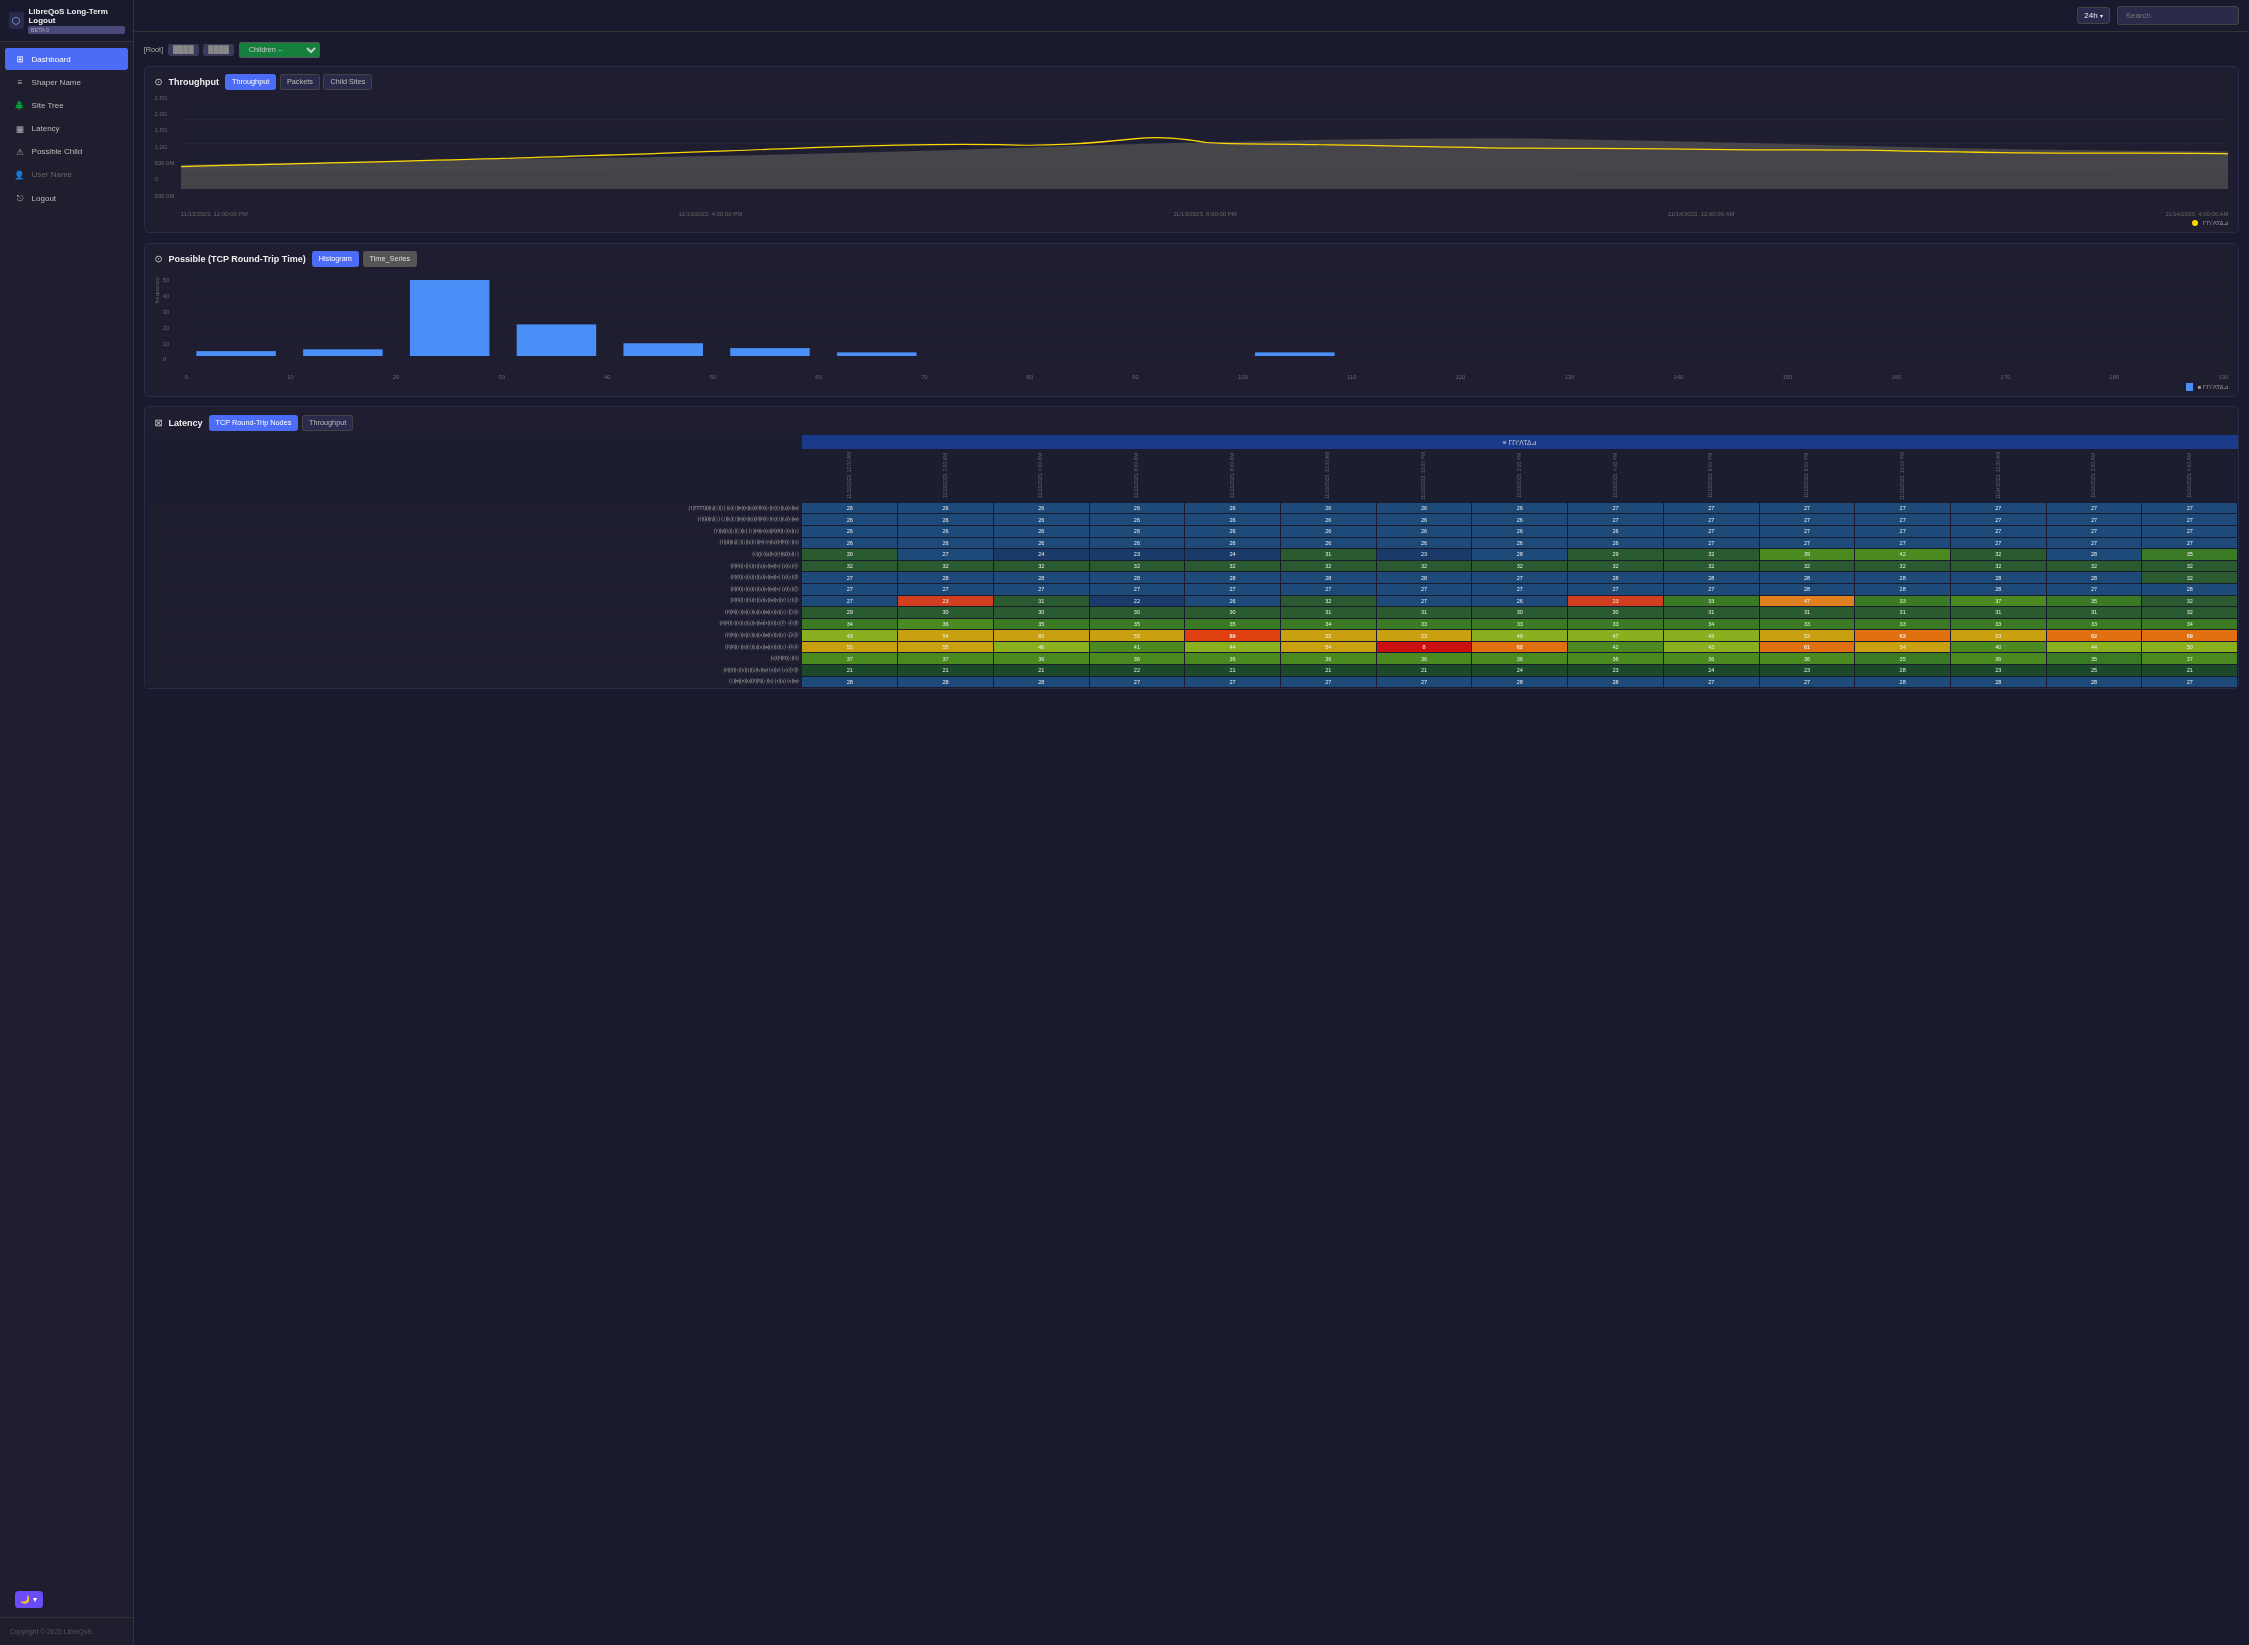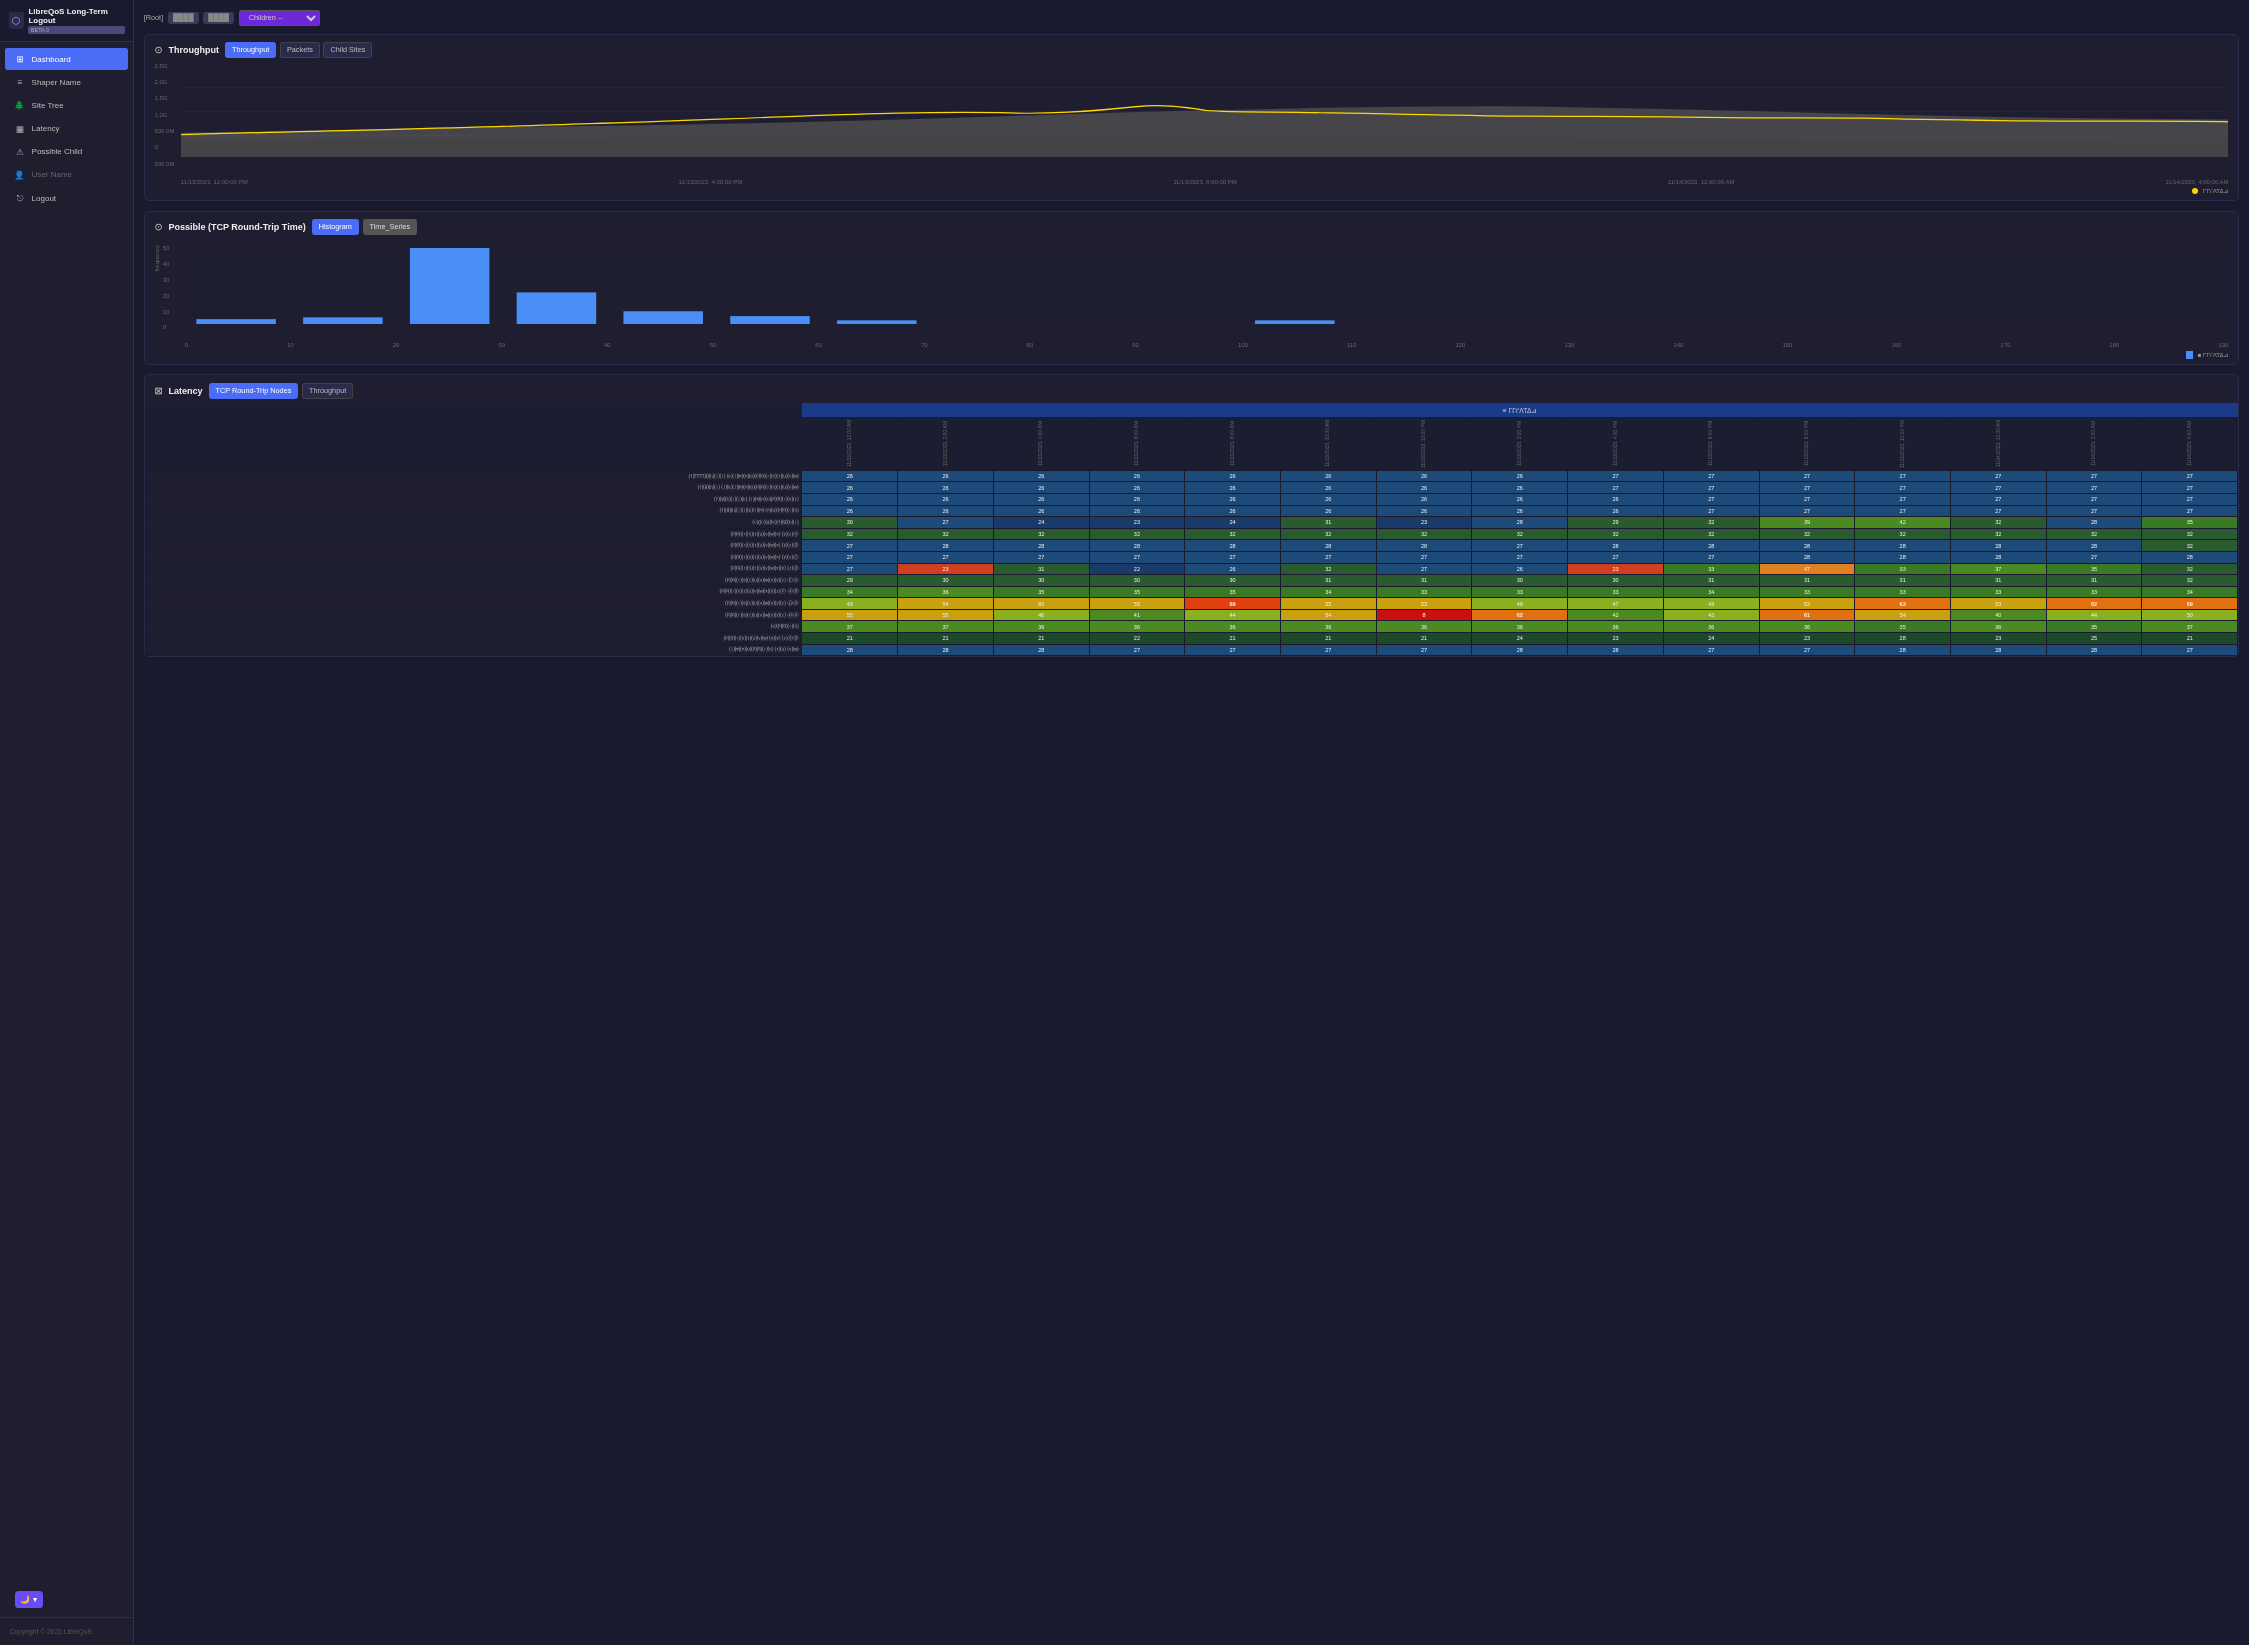--- a/index.html
+++ b/index.html
@@ -120,21 +120,21 @@
       color: #bbb;
     }
     #node-pill-2 {
       background: #3a3a5a;
       border-radius: 2.4px;
       padding: 1.8px 4.9px;
       font-size: 7.3px;
       color: #bbb;
     }
     #children-select {
-      background: #6d28d9;
+      background: #15803d;
       border: 0.6px solid #555;
       border-radius: 2px;
       color: #ccc;
       padding: 1.8px 4.9px;
       font-size: 7.3px;
       cursor: pointer;
     }
 
     
     .section-card {
@@ -257,20 +257,27 @@
     </button>
   </div>
 
   <div id="sidebar-footer">
     <div id="sidebar-copyright">Copyright © 2023 LibreQoS</div>
   </div>
 </div>
 
 <div id="main">
 
+  <div id="topbar">
+    <div id="time-selector">
+      <span>24h</span>
+      <span style="font-size:6px;">▾</span>
+    </div>
+    <input id="search-box" type="text" placeholder="Search" style="">
+  </div>
 
   <div id="content">
 
     <div id="breadcrumb-bar">
       <span id="breadcrumb-root">[Root]</span>
       <div id="node-pill">
         <span style="color:#888;">████</span>
       </div>
       <div id="node-pill-2">
         <span style="color:#888;">████</span>

